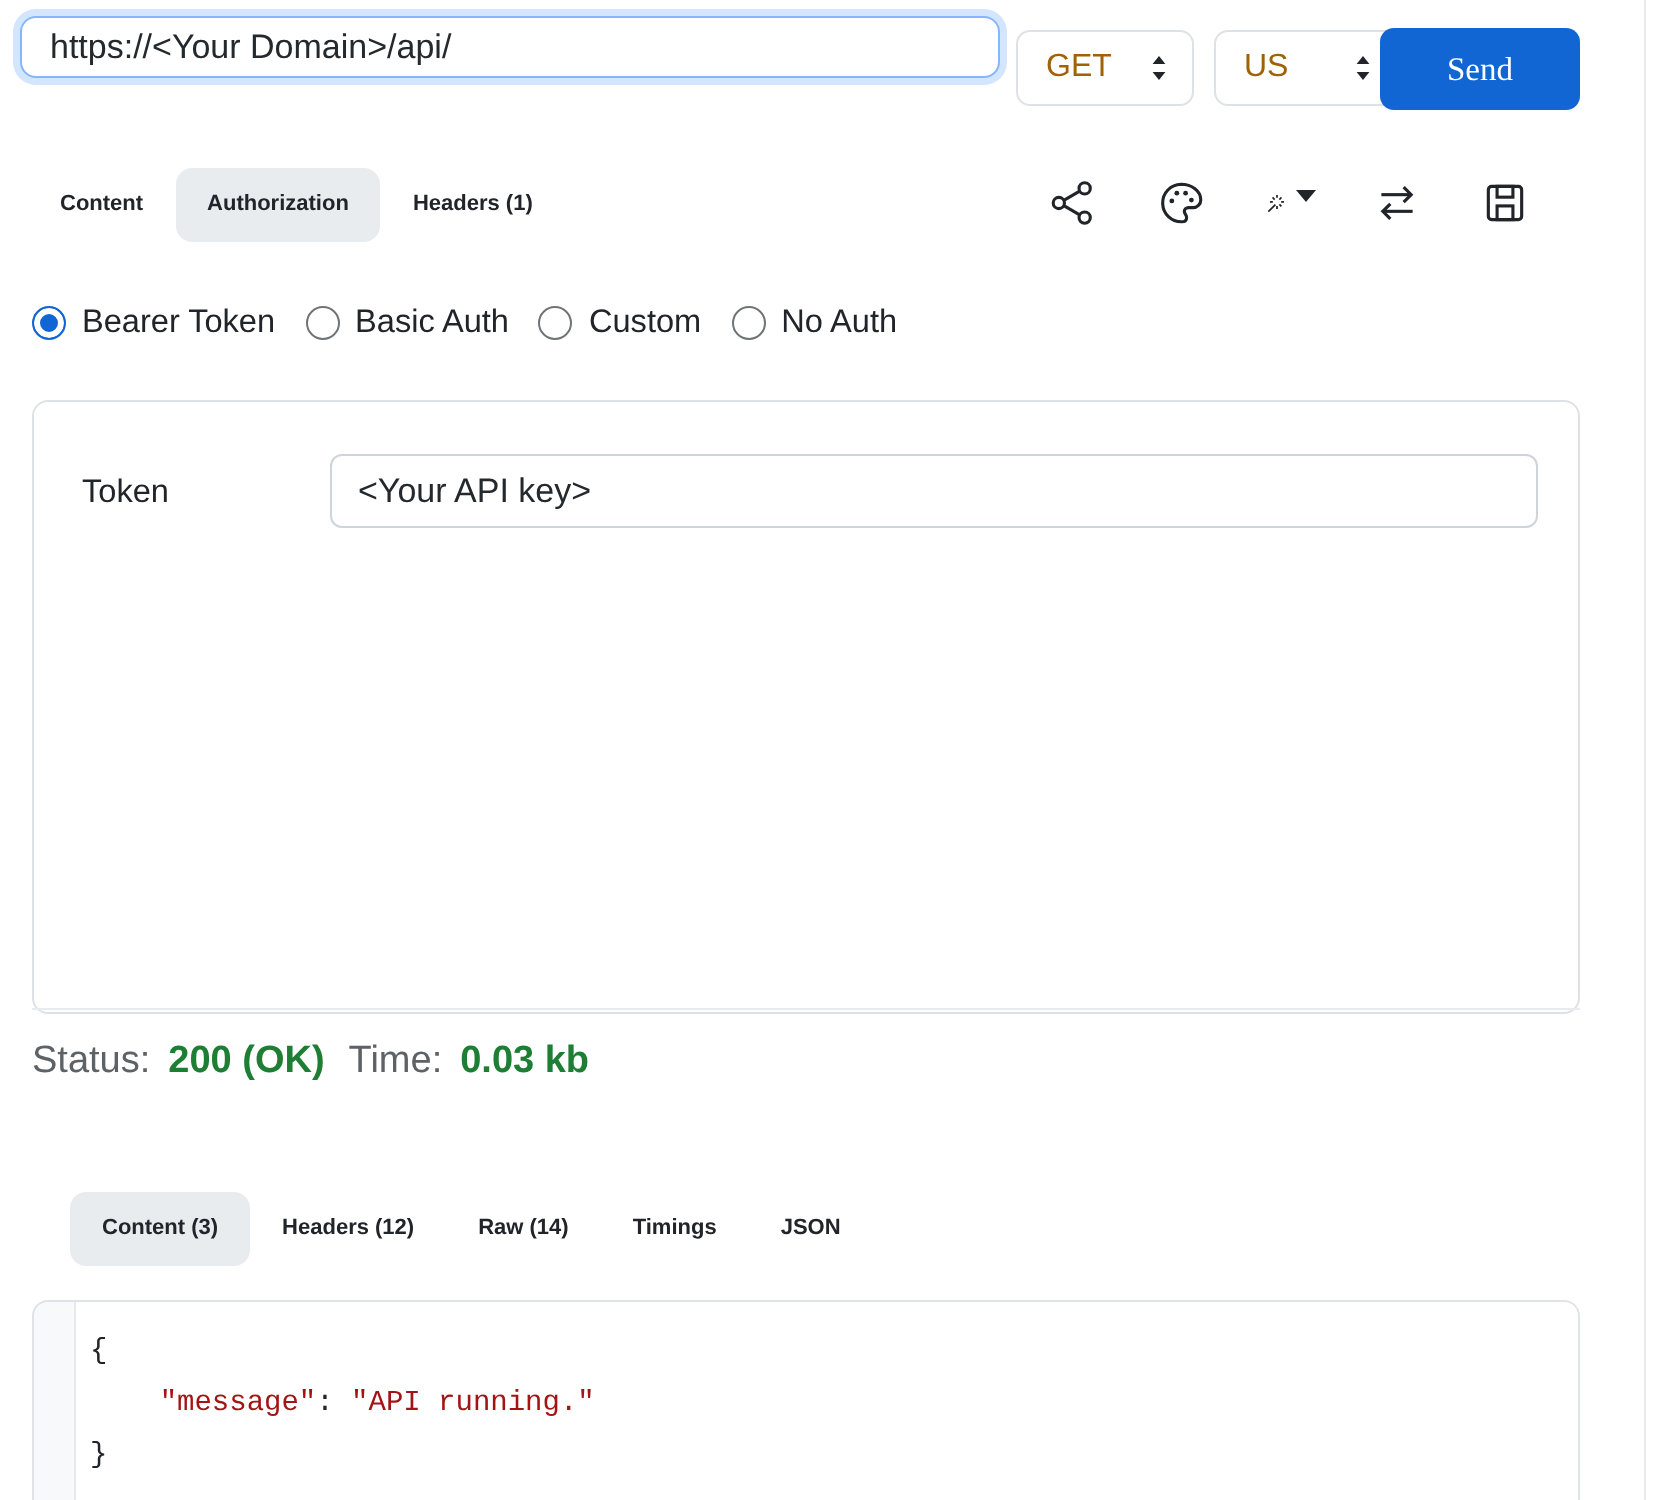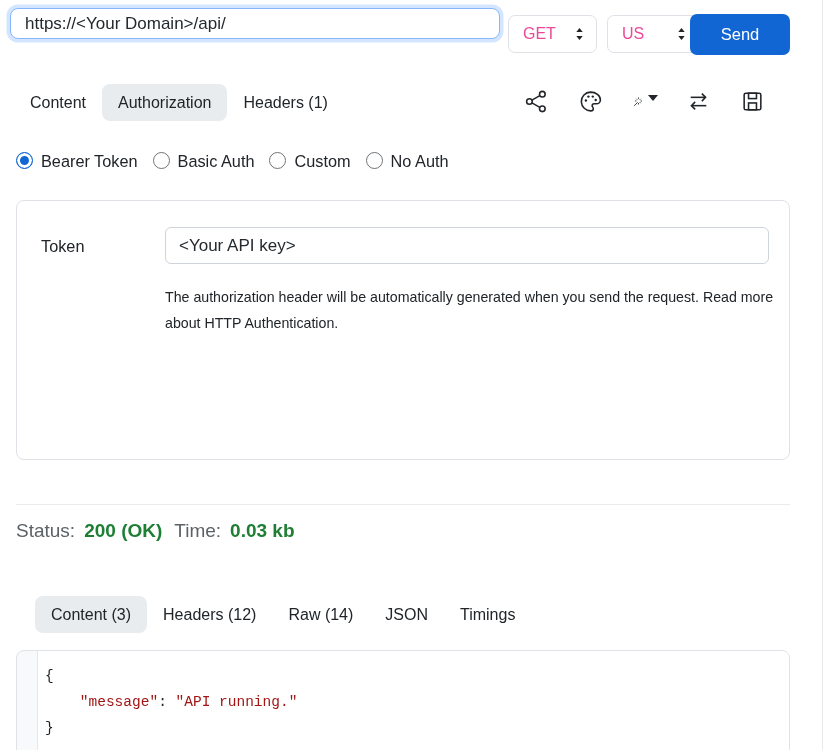--- a/index.html
+++ b/index.html
@@ -14,64 +14,64 @@
   .url-input {
     left:10px; top:8px; width:490px; height:31px;
     border:1px solid #86b7fe; border-radius:8px;
     box-shadow:0 0 0 3.5px rgba(13,110,253,.18);
     padding:0 14px; font-size:17px; color:#24292e;
     font-family:"Liberation Sans", sans-serif; outline:none;
   }
   .select-box {
     top:15px; height:38px; border:1px solid #dee2e6; border-radius:7px;
     display:flex; align-items:center; justify-content:space-between;
-    padding:0 10px 0 14px; font-size:16px; color:#ec4899; background:#fff; cursor:pointer;
+    padding:0 10px 0 14px; font-size:16px; color:#a16207; background:#fff; cursor:pointer;
   }
   .select-method { left:508px; width:89px; }
   .select-region { left:607px; width:92px; }
   .updown { width:13px; height:16px; flex:0 0 auto; margin-left:8px; }
   .send-btn {
     left:690px; top:14px; width:100px; height:41px;
     background:var(--blue); color:#fff; border:none; border-radius:7px;
-    font-size:16.5px; font-family:Liberation Sans, sans-serif;
+    font-size:16.5px; font-family:Liberation Serif, serif;
     display:flex; align-items:center; justify-content:center; cursor:pointer;
   }
 
   
   .tabs-row { display:flex; align-items:center; }
   .req-tabs { left:14px; top:84px; }
   .res-tabs { left:16px; top:596px;margin-left:19px; }
   .tab {
-    padding:8px 16px; font-size:16px; color:#212529; border-radius:8px;
-    white-space:nowrap; cursor:pointer; line-height:21px;
+    padding:8px 16px; font-size:11px; color:#212529; border-radius:8px;
+    white-space:nowrap; cursor:pointer; line-height:21px;font-weight:bold;
   }
   .tab.active { background:#e9ecef; }
 
   
   .toolbar { left:524px; top:88px; display:flex; align-items:center; gap:28px; }
   .tool-icon { width:26px; height:26px; display:flex; align-items:center; cursor:pointer; }
   .tool-icon svg { width:25px; height:25px; }
   .wand-wrap { display:flex; align-items:center; gap:3px; }
   .caret-down {
     width:0; height:0; border-left:5px solid transparent; border-right:5px solid transparent;
     border-top:6px solid #212529; margin-top:-6px;
   }
 
   
   .auth-row { left:16px; top:152px; display:flex; align-items:center; gap:15px; font-size:16.3px; }
-  .auth-opt { display:flex; align-items:flex-start; gap:8px; cursor:pointer; }
+  .auth-opt { display:flex; align-items:center; gap:8px; cursor:pointer; }
   .radio { width:17px; height:17px; border-radius:50%; background:#fff; border:1.6px solid #6f7478; flex:0 0 auto; }
   .radio.checked {
     border:1.6px solid var(--blue); background:var(--blue);
     box-shadow: inset 0 0 0 3px #fff;
   }
 
   
   .card {
-    left:16px; top:200px; width:774px; height:260px;
+    left:16px; top:200px; width:774px; height:307px;
     border:1px solid #dee2e6; border-radius:8px; background:#fff;
   }
   .token-label { position:absolute; left:24px; top:36px; font-size:16.3px; color:#212529; }
   .token-input {
     position:absolute; left:148px; top:26px; width:604px; height:37px;
     border:1px solid #ced4da; border-radius:6px; padding:0 13px;
     font-size:17px; color:#24292e; font-family:"Liberation Sans", sans-serif; outline:none;
   }
   .help-text {
     position:absolute; left:148px; top:84px; width:612px;
@@ -197,41 +197,40 @@
     </div>
     <div class="auth-opt">
       <span class="radio"></span>
       <span>No Auth</span>
     </div>
   </div>
 
   <div class="abs card">
     <span class="token-label">Token</span>
     <input class="token-input" type="text" value="&lt;Your API key&gt;" style="">
-    <div class="help-text">The authorization header will be automatically generated when you send the request. Read more about HTTP Authentication.</div>
   </div>
 
   <div class="abs divider"></div>
   <div class="abs status-row">
     <div class="stat-pair">
       <span class="stat-label">Status:</span>
       <span class="stat-value">200 (OK)</span>
     </div>
     <div class="stat-pair">
       <span class="stat-label">Time:</span>
       <span class="stat-value">0.03 kb</span>
     </div>
   </div>
 
   <div class="abs tabs-row res-tabs">
     <div class="tab active">Content (3)</div>
     <div class="tab">Headers (12)</div>
     <div class="tab">Raw (14)</div>
+    <div class="tab">Timings</div>
     <div class="tab">JSON</div>
-    <div class="tab">Timings</div>
   </div>
 
   <div class="abs code-card">
     <div class="code-inner">
       <pre><span>{</span>
 <span>    </span><span class="tok-str">"message"</span><span>: </span><span class="tok-str">"API running."</span>
 <span>}</span></pre>
     </div>
   </div>
 

